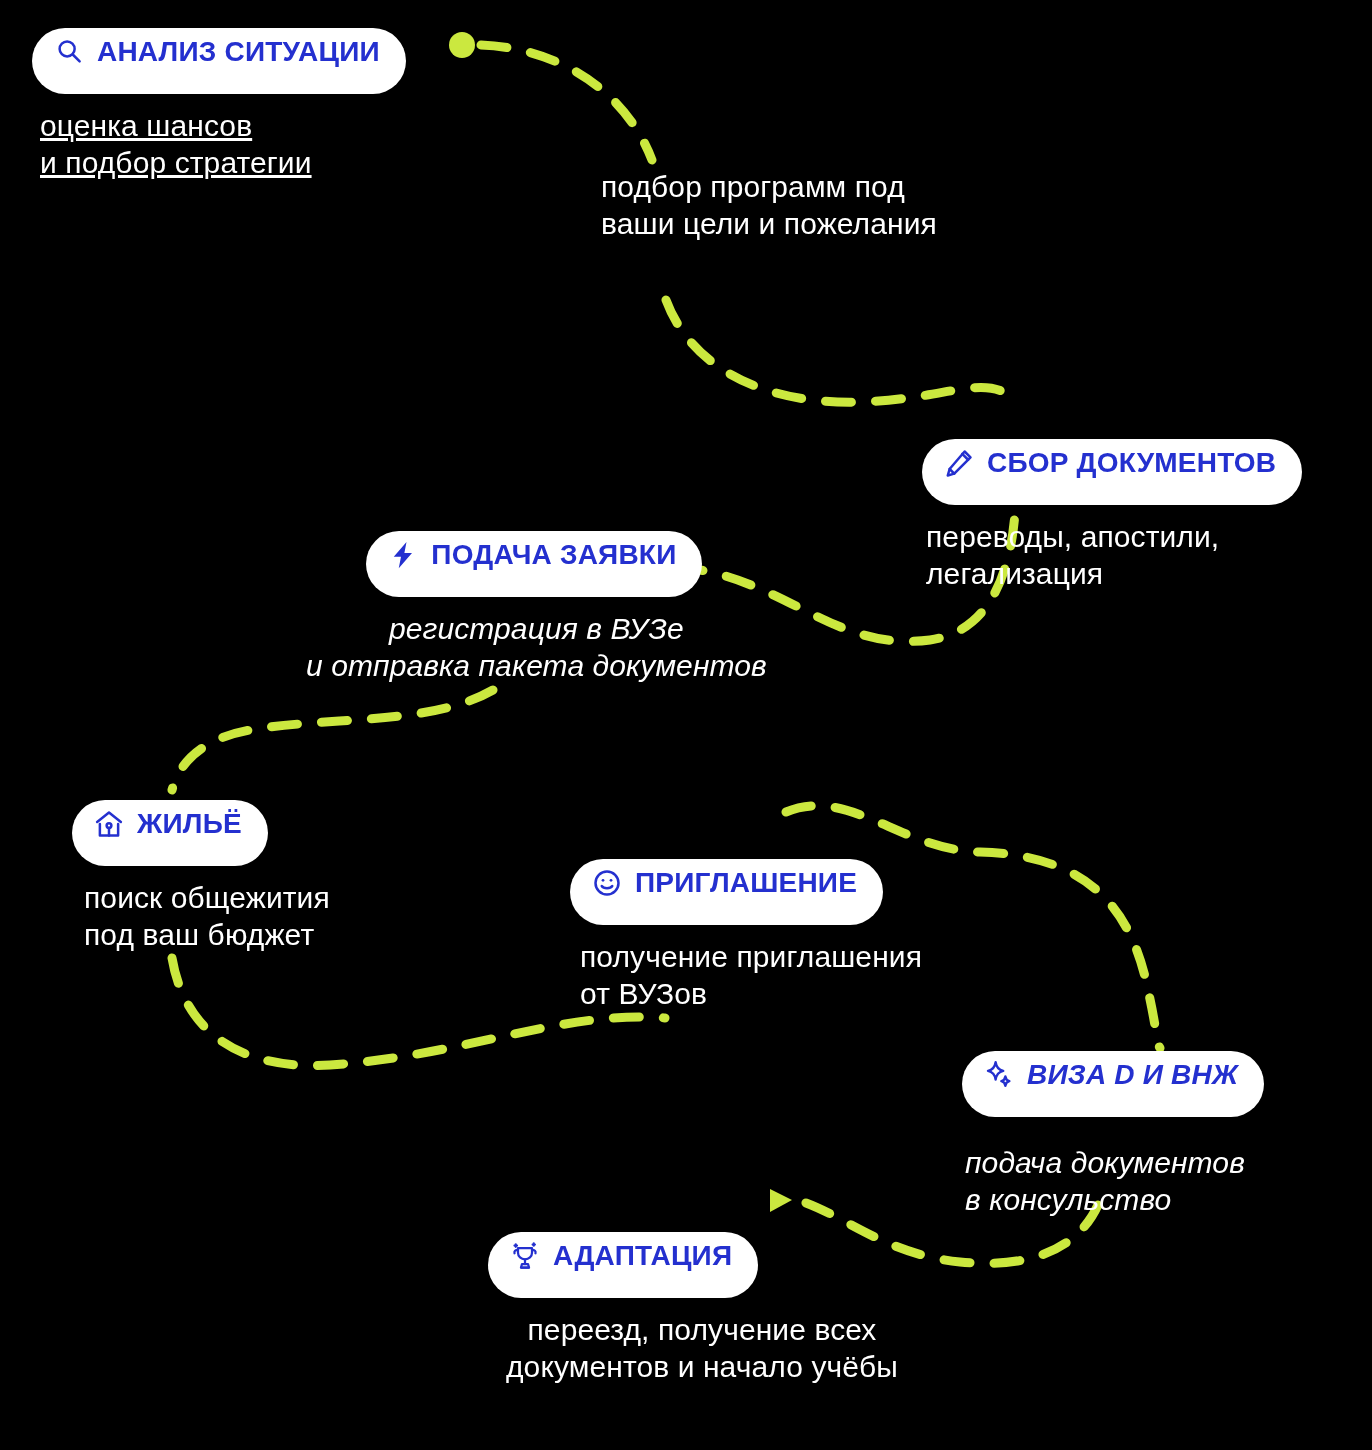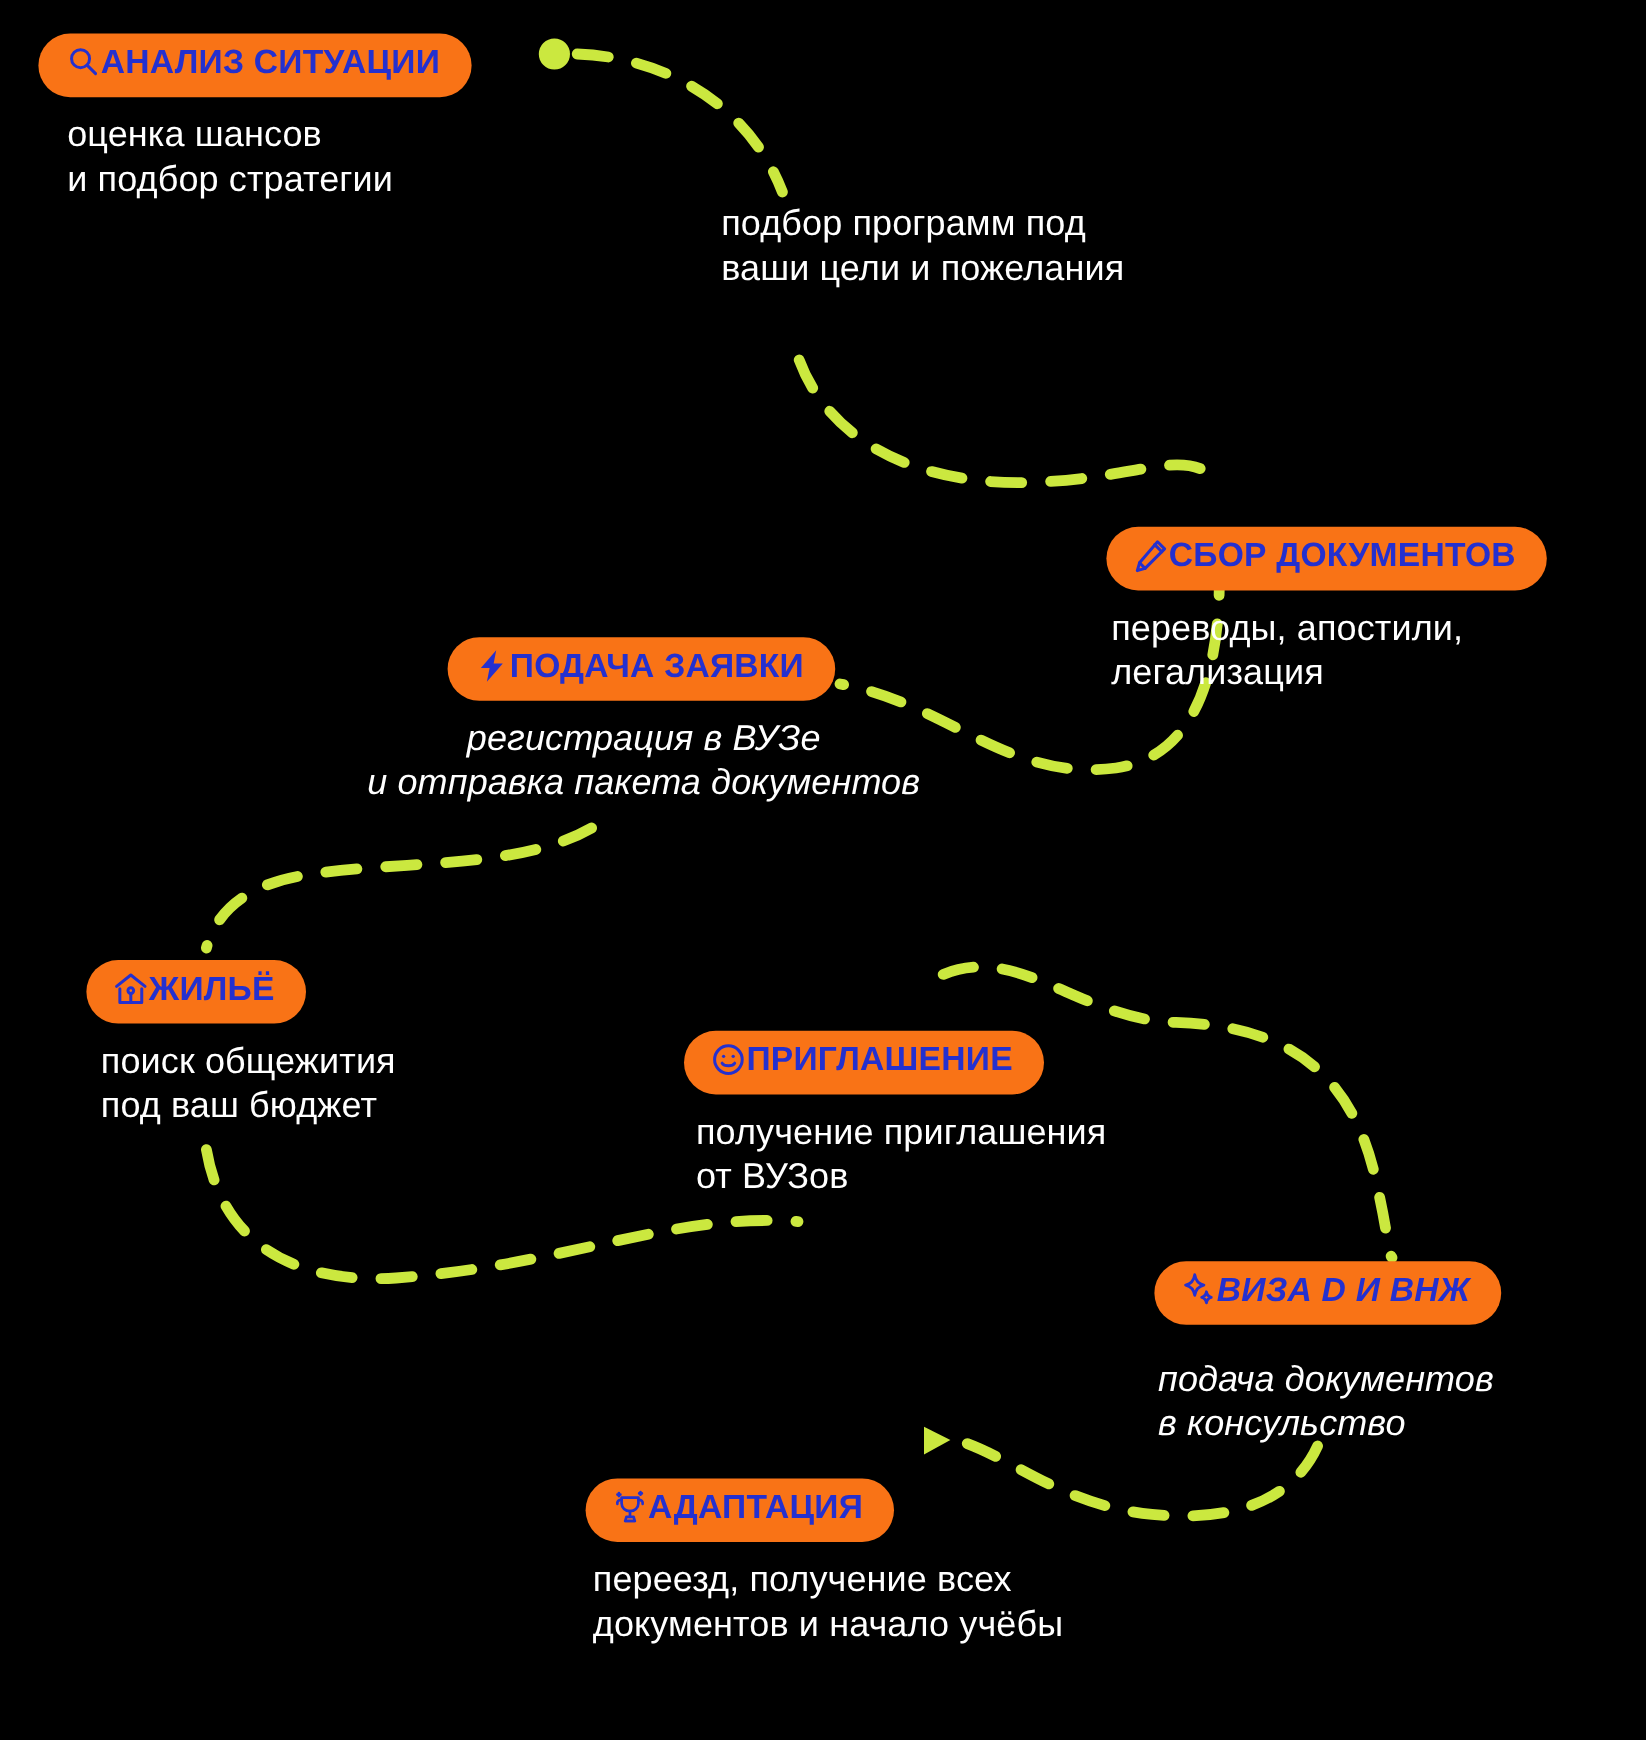--- a/index.html
+++ b/index.html
@@ -10,24 +10,24 @@
     -webkit-font-smoothing:antialiased;
   }
   #board{position:absolute;inset:0;width:1372px;height:1450px;}
 
   
   #paths{position:absolute;left:0;top:0;width:1372px;height:1450px;z-index:1;}
 
   .step{position:absolute;z-index:2;}
 
   .pill{
-    display:inline-flex;align-items:center;
-    background:#f97316;
+    display:inline-flex;align-items:center;gap:13px;
+    background:#ffffff;
     border-radius:999px;
-    padding:9px 26px 14px 22px;
+    padding:9px 26px 27px 22px;
     white-space:nowrap;
     box-sizing:border-box;
   }
   .pill .label{
     color:#2430cf;
     font-size:28px;
     font-weight:700;
     letter-spacing:.2px;
     line-height:1;
     text-transform:uppercase;
@@ -51,28 +51,28 @@
   
   #step-analysis   {left:32px;  top:28px;}
   #step-university {left:598px; top:155px;}
   #step-documents  {left:922px; top:439px;}
   #step-application{left:302px; top:531px;text-align:center;}
   #step-housing    {left:72px;  top:800px;}
   #step-invitation {left:570px; top:859px;}
   #step-visa       {left:962px; top:1051px;font-style:italic;}
   #step-adaptation {left:488px; top:1232px;}
 
-  #step-analysis   .desc{margin-left:24px;}
+  #step-analysis   .desc{margin-left:8px;text-decoration:underline;}
   #step-university .desc{margin-left:3px;}
   #step-documents  .desc{margin-left:4px;}
   #step-application.step .desc{margin-left:4px;font-style:italic;}
   #step-housing    .desc{margin-left:12px;}
   #step-invitation .desc{margin-left:10px;}
   #step-visa       .desc{margin-left:3px;margin-top:28px;}
-  #step-adaptation .desc{margin-left:6px;}
+  #step-adaptation .desc{margin-left:18px;text-align:center;}
 </style>
 </head>
 <body>
 
 <div id="board">
 
   <svg id="paths" viewBox="0 0 1372 1450">
     <g fill="none" stroke="#cbe83f" stroke-width="9" stroke-linecap="round" stroke-dasharray="26 24">
 
       <path d="M481 45 C 560 48, 626 92, 652 160"></path>

